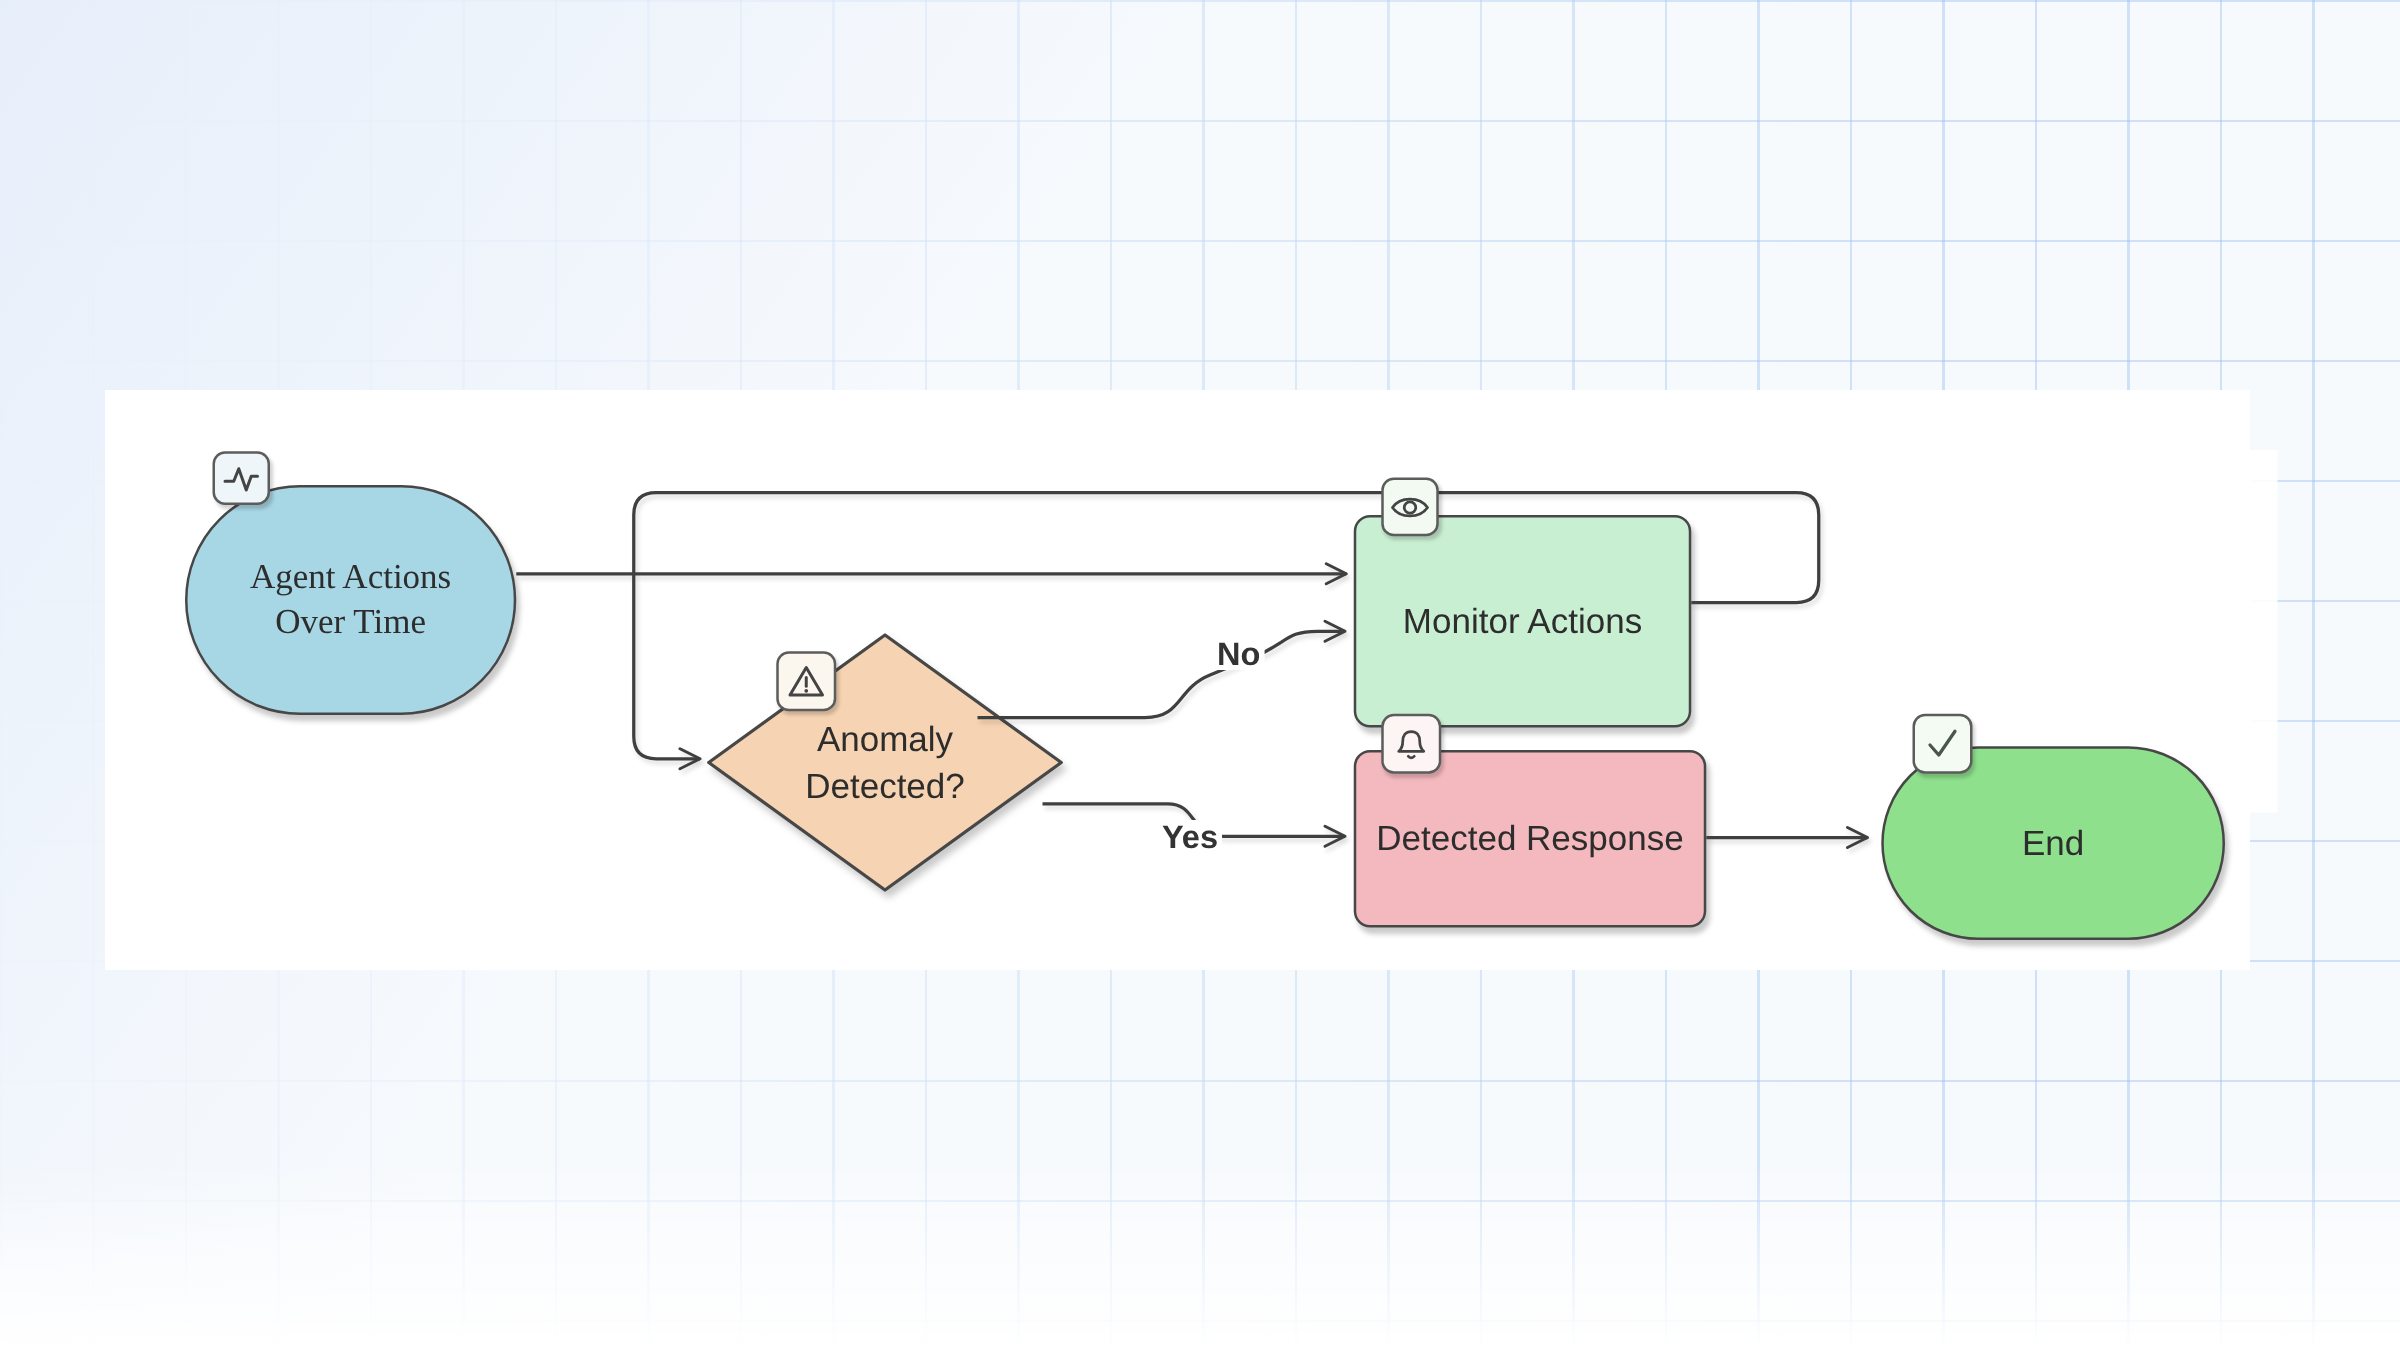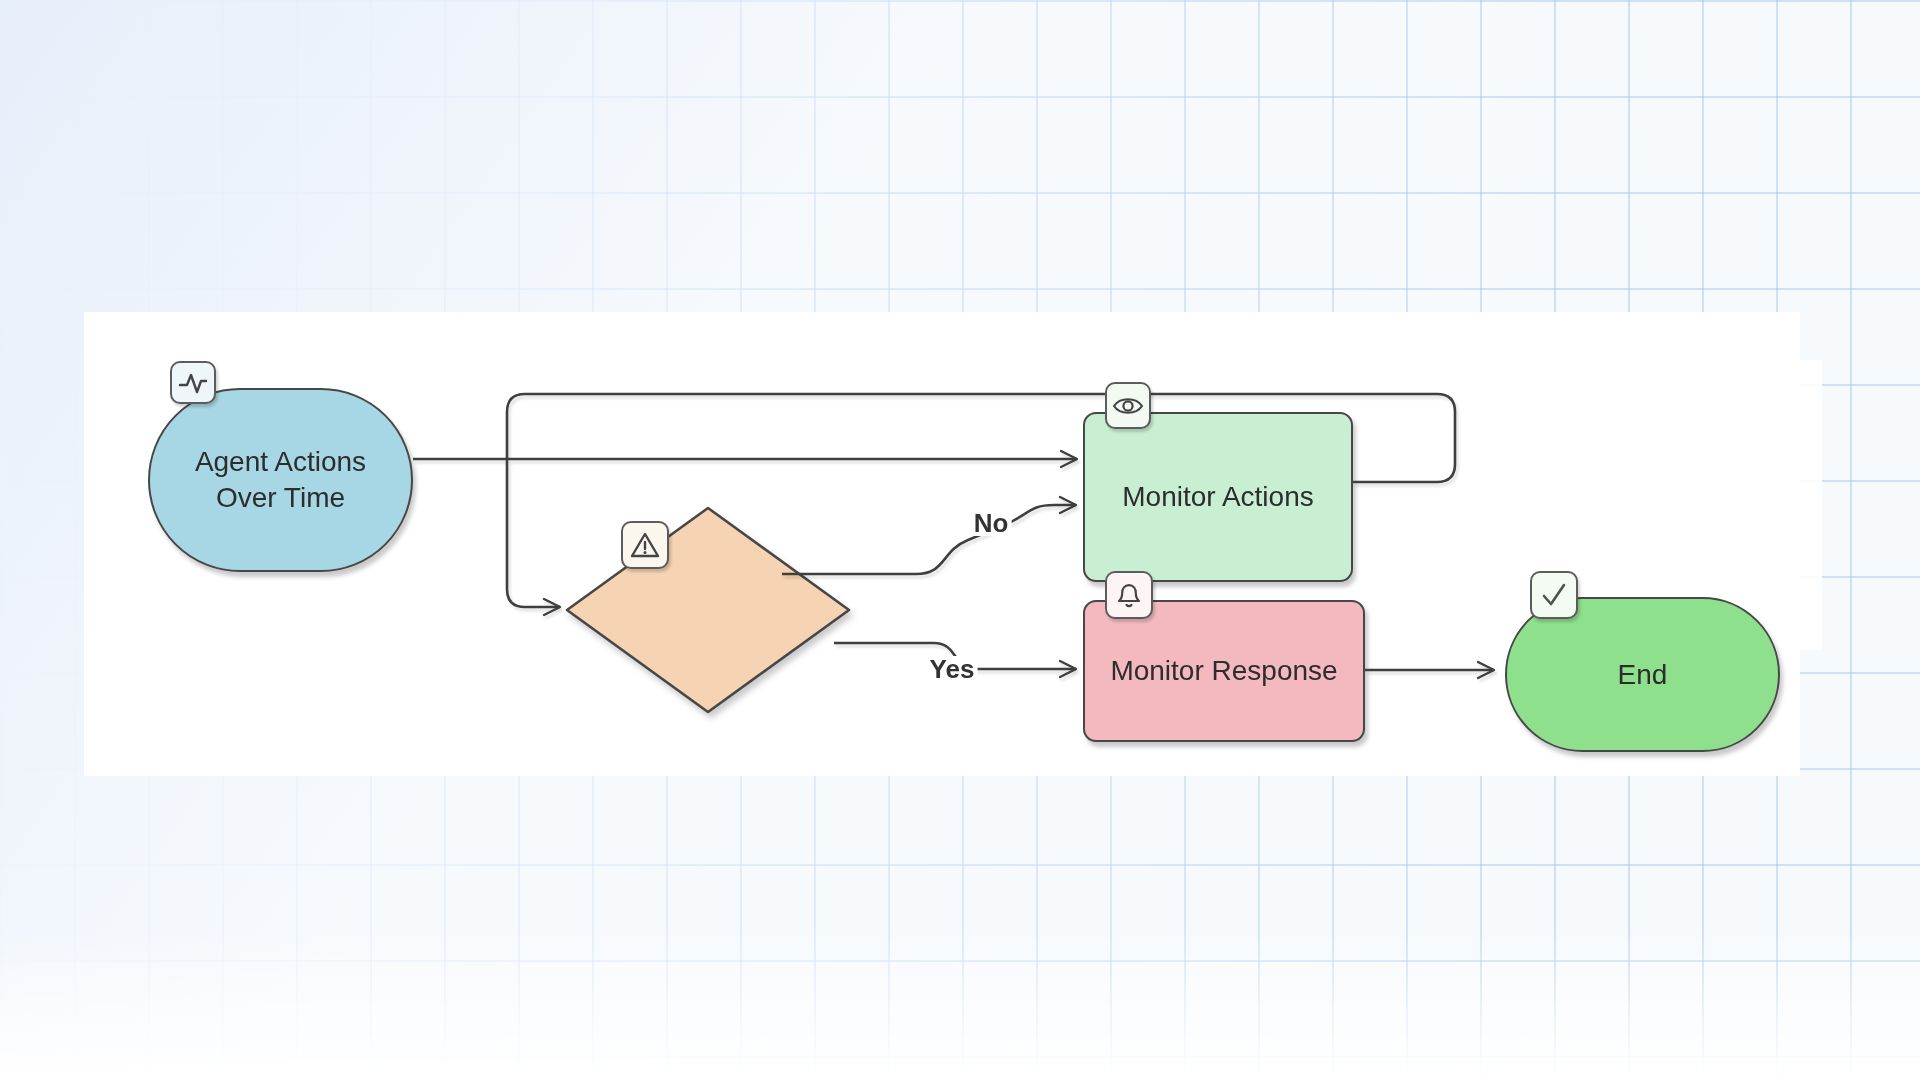--- a/index.html
+++ b/index.html
@@ -22,21 +22,21 @@
   .wire{stroke:#3f3f3f;stroke-width:2.6;fill:none;}
   .wiregrp{filter:drop-shadow(2px 3px 1.5px rgba(0,0,0,0.14));}
 
   .node{
     position:absolute;display:flex;flex-direction:column;align-items:center;justify-content:center;
     border:2.6px solid #474747;color:#2d2d2d;font-size:28px;font-weight:500;line-height:36px;
     box-shadow:3px 5px 4px rgba(80,80,80,0.30);box-sizing:border-box;text-align:center;
   }
   .stadium{border-radius:999px;}
   .rrect{border-radius:13px;}
-  .node-agent{left:148px;top:388px;width:265px;height:184px;}
+  .node-agent{left:148px;top:388px;width:265px;height:184px;font-family:Liberation Serif, serif;}
   .node-monitor{left:1083px;top:412px;width:270px;height:170px;}
   .node-trigger{left:1083px;top:600px;width:282px;height:142px;}
   .node-end{left:1505px;top:597px;width:275px;height:155px;}
   .diamond-label{
     position:absolute;left:567px;top:508px;width:282px;height:204px;
     display:flex;flex-direction:column;align-items:center;justify-content:center;
     color:#2d2d2d;font-size:28px;font-weight:500;line-height:37px;text-align:center;
   }
 
   .badge{
@@ -93,27 +93,31 @@
   <div class="node stadium node-agent" style="background-color: rgb(167, 214, 228);">
     <span>Agent Actions</span>
     <span>Over Time</span>
   </div>
 
   <div class="node rrect node-monitor" style="background-color: rgb(201, 239, 210);">
     <span>Monitor Actions</span>
   </div>
 
   <div class="node rrect node-trigger" style="background-color: rgb(244, 185, 190);">
-    <span>Monitor Response</span>
+    <span>Detected Response</span>
   </div>
 
   <div class="node stadium node-end" style="background-color: rgb(142, 224, 141);">
     <span>End</span>
   </div>
 
+  <div class="diamond-label">
+    <span>Anomaly</span>
+    <span>Detected?</span>
+  </div>
 
   <div class="badge badge-agent">
     <span>
       <svg width="32" height="28" viewBox="0 0 32 28">
         <path d="M3 16 h7 l4 -10 l6 17 l4 -11 h5" fill="none" stroke="#444" stroke-width="2.4" stroke-linecap="round" stroke-linejoin="round"></path>
       </svg>
     </span>
   </div>
 
   <div class="badge badge-decision">

